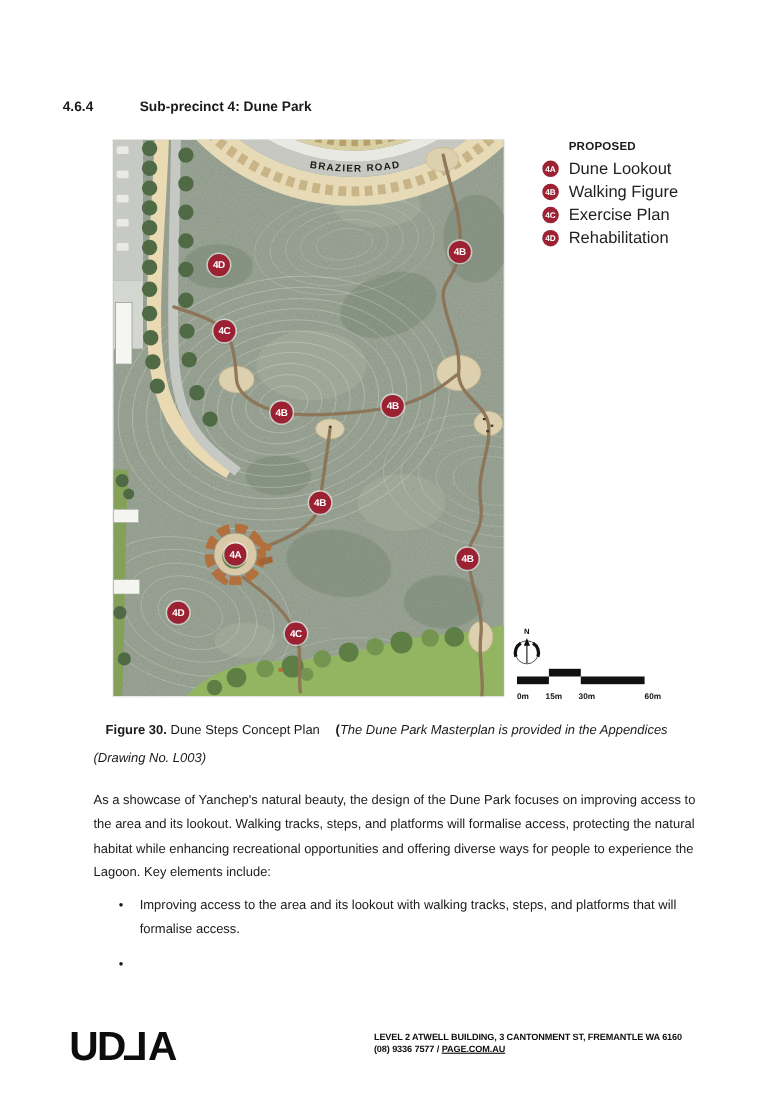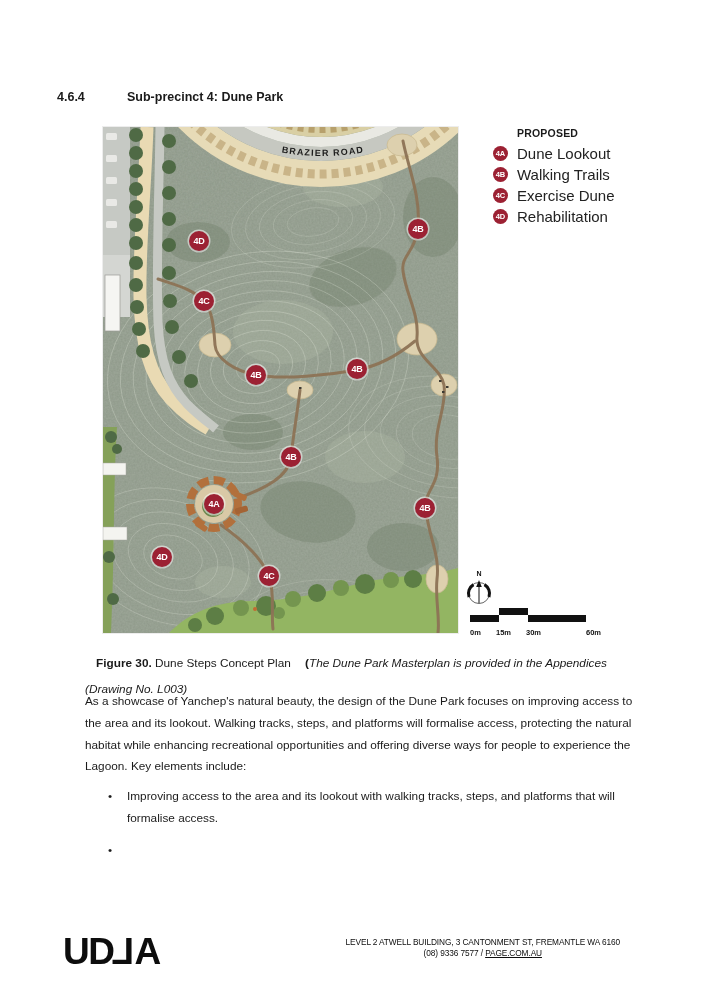--- a/index.html
+++ b/index.html
@@ -28,30 +28,30 @@
 
   
   .scale-svg{position:absolute;left:466px;top:566px;}
 
   
   .caption{position:absolute;left:85px;top:650px;width:548px;font-size:11.8px;line-height:26px;}
   .caption .b{font-weight:bold;padding-left:11px;}
   .caption .i{font-style:italic;}
 
   
-  .body-block{position:absolute;left:85px;top:691px;width:548px;font-size:11.8px;line-height:21.8px;}
+  .body-block{position:absolute;left:85px;top:717px;width:548px;font-size:11.8px;line-height:21.8px;}
   .body-block p{margin:0 0 8px 0;}
   .bullets{list-style:none;margin:0;padding:0;}
   .bullets li{display:flex;padding-left:23px;margin-bottom:10px;}
   .bullets .dot{width:19px;flex:0 0 19px;}
 
   
   .logo{position:absolute;left:63px;top:931px;font-size:37px;font-weight:bold;letter-spacing:-1.5px;color:#0d0d0d;}
   .logo .flip{display:inline-block;transform:scaleX(-1);}
-  .footer-right{position:absolute;right:85px;top:937px;text-align:center;font-size:8.3px;font-weight:normal;
+  .footer-right{position:absolute;right:85px;top:937px;text-align:left;font-size:8.3px;font-weight:bold;
                 line-height:11px;color:#0d0d0d;letter-spacing:-0.1px;}
   .footer-right .link{text-decoration:underline;color:#0d0d0d;}
 </style>
 </head>
 <body>
 
 <div class="page">
 
   <div class="heading">
     <span class="num">4.6.4</span>
@@ -280,25 +280,25 @@
   </div>
 
   <div class="legend">
     <div class="legend-title">PROPOSED</div>
     <div class="legend-row">
       <span class="legend-badge">4A</span>
       <span class="legend-label">Dune Lookout</span>
     </div>
     <div class="legend-row">
       <span class="legend-badge">4B</span>
-      <span class="legend-label">Walking Trails</span>
+      <span class="legend-label">Walking Figure</span>
     </div>
     <div class="legend-row">
       <span class="legend-badge">4C</span>
-      <span class="legend-label">Exercise Dune</span>
+      <span class="legend-label">Exercise Plan</span>
     </div>
     <div class="legend-row">
       <span class="legend-badge">4D</span>
       <span class="legend-label">Rehabilitation</span>
     </div>
   </div>
 
   <svg class="scale-svg" width="140" height="72" viewBox="0 0 140 72">
     <text x="13" y="10" text-anchor="middle" font-size="7" font-weight="bold" fill="#111" font-family="Liberation Sans, sans-serif">N</text>
     <g>

